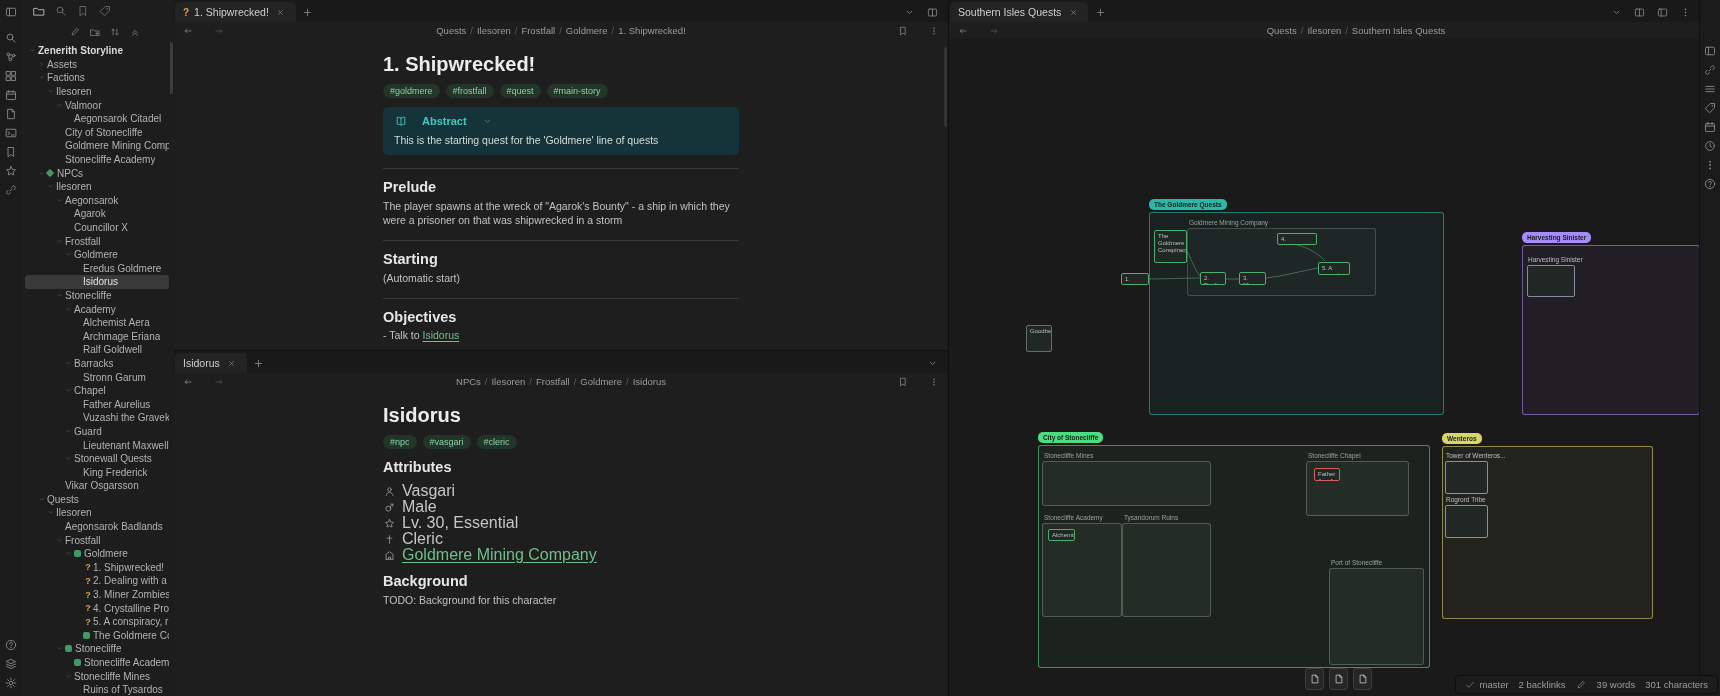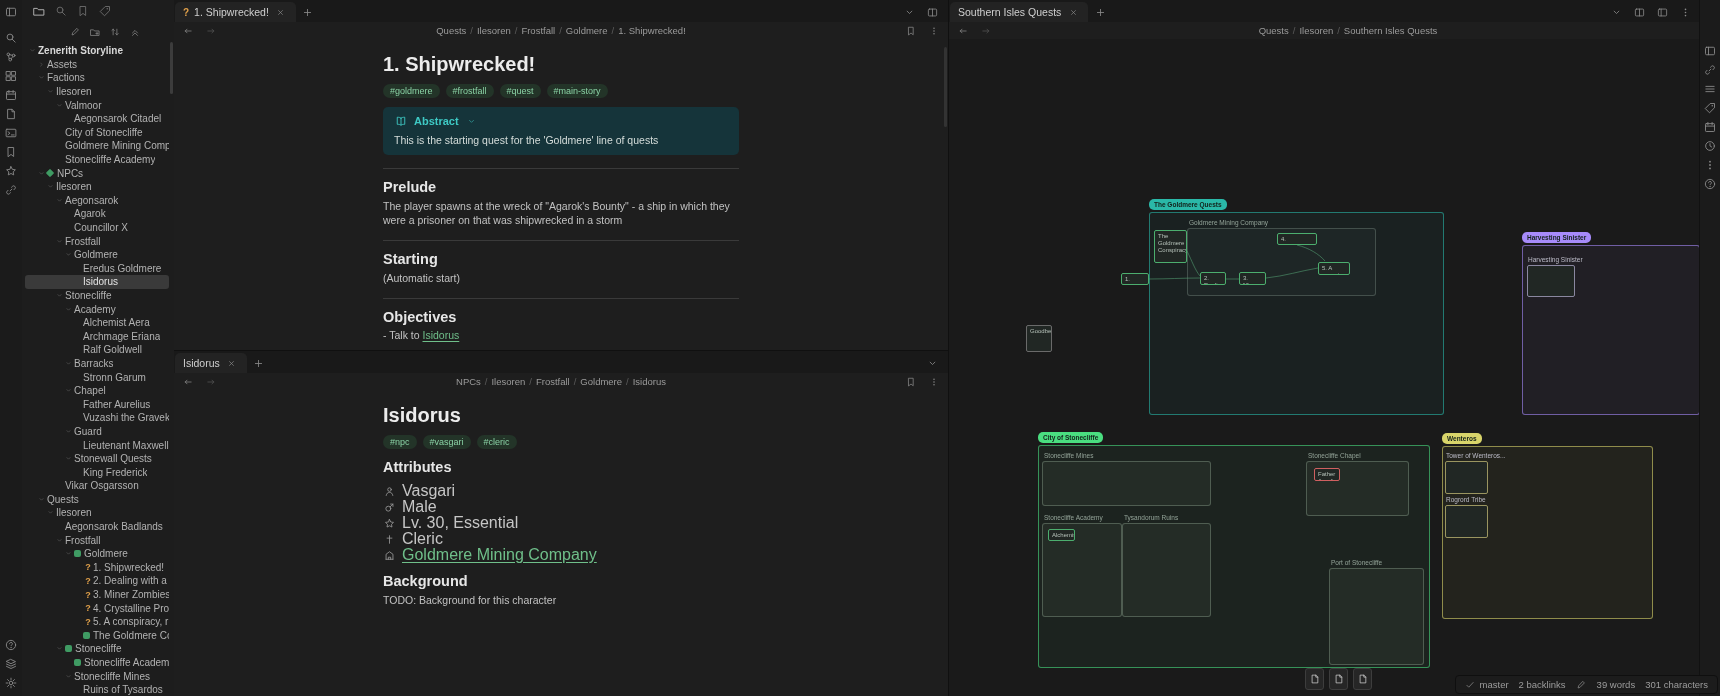--- a/index.html
+++ b/index.html
@@ -52,32 +52,32 @@
   .pane-right{left:948px;top:0;width:752px;height:696px;border-left:1px solid #101010;overflow:hidden;}
 
   .tabbar{height:22px;background:#191919;display:flex;align-items:flex-end;}
   .tab{height:20px;background:#232323;border-radius:5px 5px 0 0;display:flex;align-items:center;gap:5px;padding:0 8px;margin-left:1px;max-width:170px;}
   .tab-title{font-size:10.5px;color:#cfcfcf;white-space:nowrap;overflow:hidden;}
   .tab-q{color:#e0a04a;font-weight:700;font-size:10px;}
   .ticon.close svg{width:9px;height:9px;}
   .newtab{margin-left:5px;margin-bottom:3px;}
   .tb-right{margin-left:auto;display:flex;gap:9px;padding-right:9px;align-items:center;margin-bottom:3px;}
 
-  .viewheader{height:17px;display:flex;align-items:center;gap:9px;padding:0 7px;background:#1e1e1e;justify-content:flex-end;}
+  .viewheader{height:17px;display:flex;align-items:center;gap:17px;padding:0 7px;background:#1e1e1e;justify-content:flex-end;}
   .viewheader .ticon svg{width:10px;height:10px;}
   .crumbs{flex:1;text-align:center;font-size:9.5px;color:#9b9b9b;white-space:nowrap;overflow:hidden;}
   .crumb-sep{color:#5c5c5c;margin:0 4px;}
 
   .note{position:relative;height:calc(100% - 39px);overflow:hidden;}
   .ncol{width:356px;margin:0 auto;padding-top:10px;}
   .ntitle{font-size:20px;font-weight:700;color:#ececec;margin:4px 0 0;}
   .tags{display:flex;gap:6px;margin-top:8px;}
   .tagpill{font-size:9px;color:#8ad2a5;background:#233428;padding:2px 7px;border-radius:9px;white-space:nowrap;}
   .callout{margin-top:9px;background:#15343a;border-radius:5px;padding:7px 11px 9px;}
-  .callout-head{display:flex;align-items:center;gap:6px;color:#3ec9c4;}
+  .callout-head{display:flex;align-items:center;gap:14px;color:#3ec9c4;}
   .ctitle{font-weight:700;font-size:11px;}
   .cicon svg{width:12px;height:12px;}
   .cchev svg{width:9px;height:9px;opacity:.8;}
   .cbody{margin-top:6px;font-size:10.5px;color:#d5ddda;}
   .nhr{border:0;border-top:1px solid #3a3a3a;margin:13px 0 0;}
   .nh2{font-size:14.5px;font-weight:700;color:#e6e6e6;margin:10px 0 0;}
   .nbody{font-size:10.5px;line-height:14px;color:#c2c2c2;margin:4px 0 0;}
   .bullet{font-size:10.5px;color:#c2c2c2;margin-top:4px;}
   .ilink{color:#6fbf8a;text-decoration:underline;text-underline-offset:2px;cursor:pointer;}
   .ethumb{position:absolute;right:1px;top:8px;width:3px;height:80px;background:#333;border-radius:2px;}

